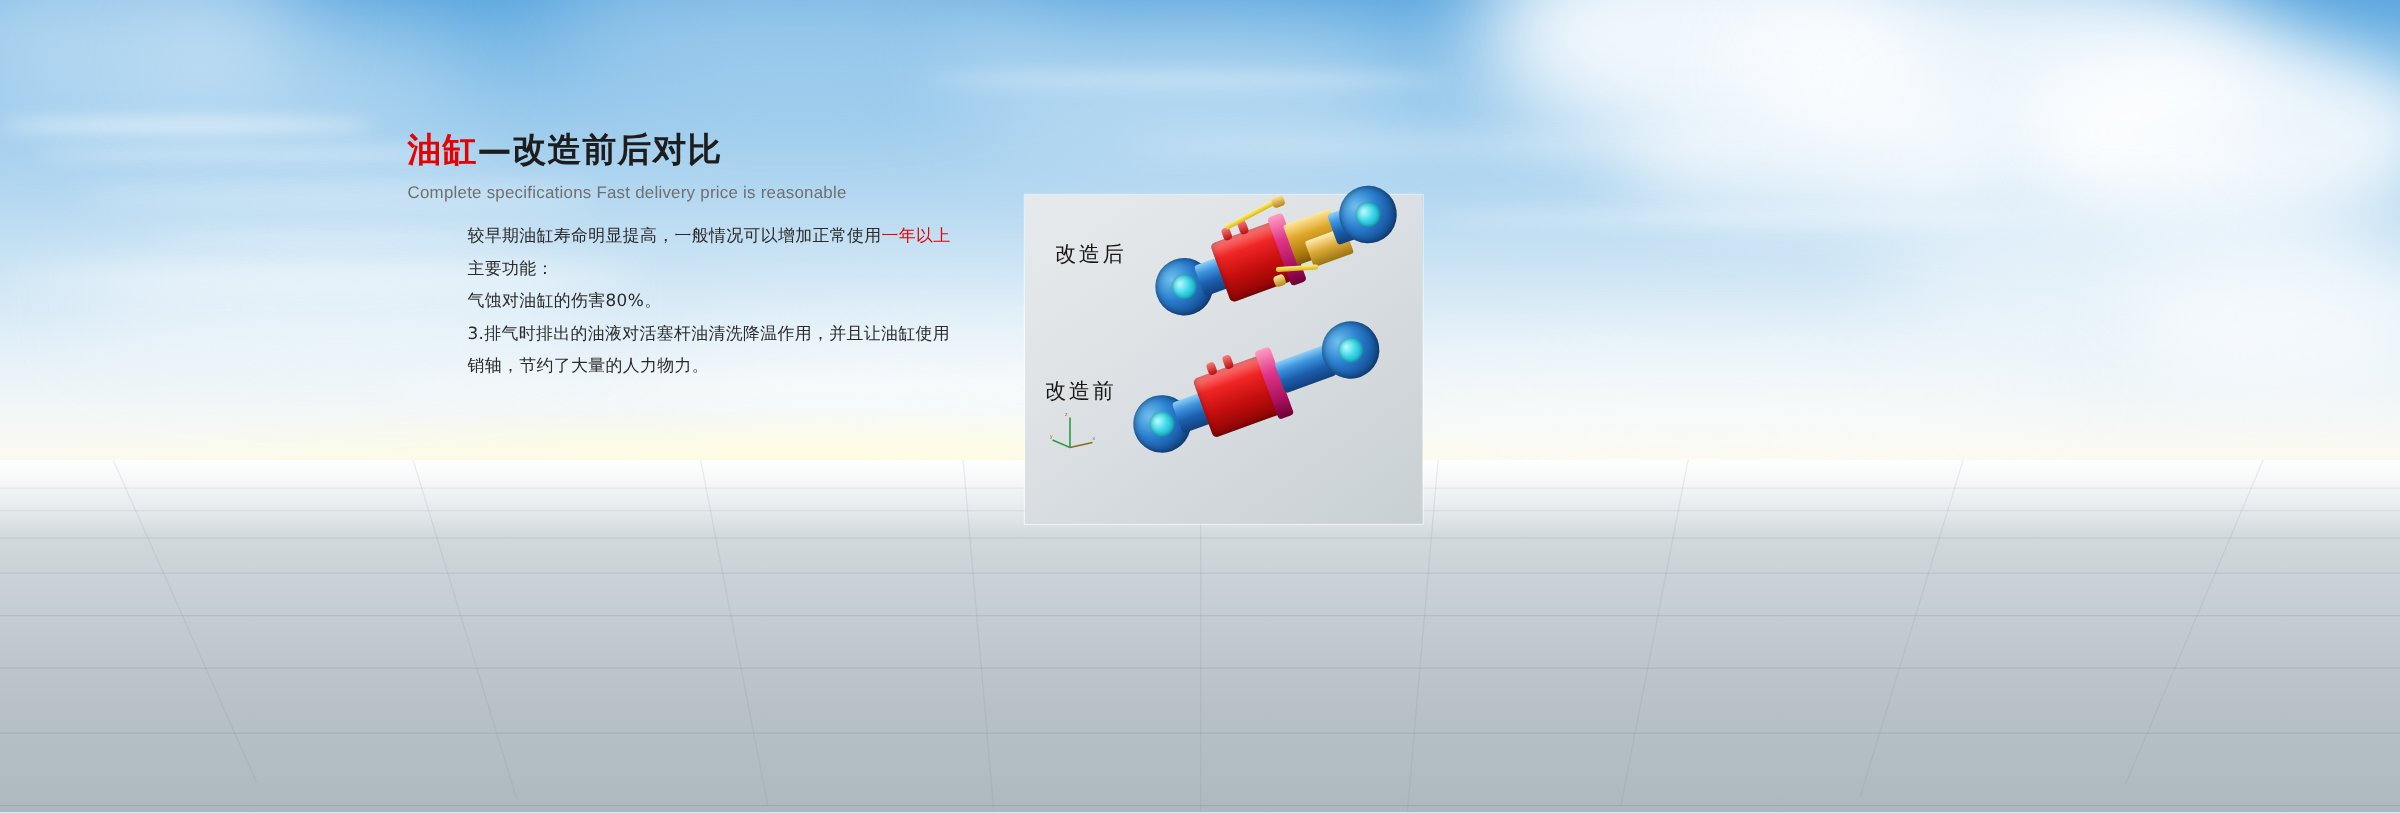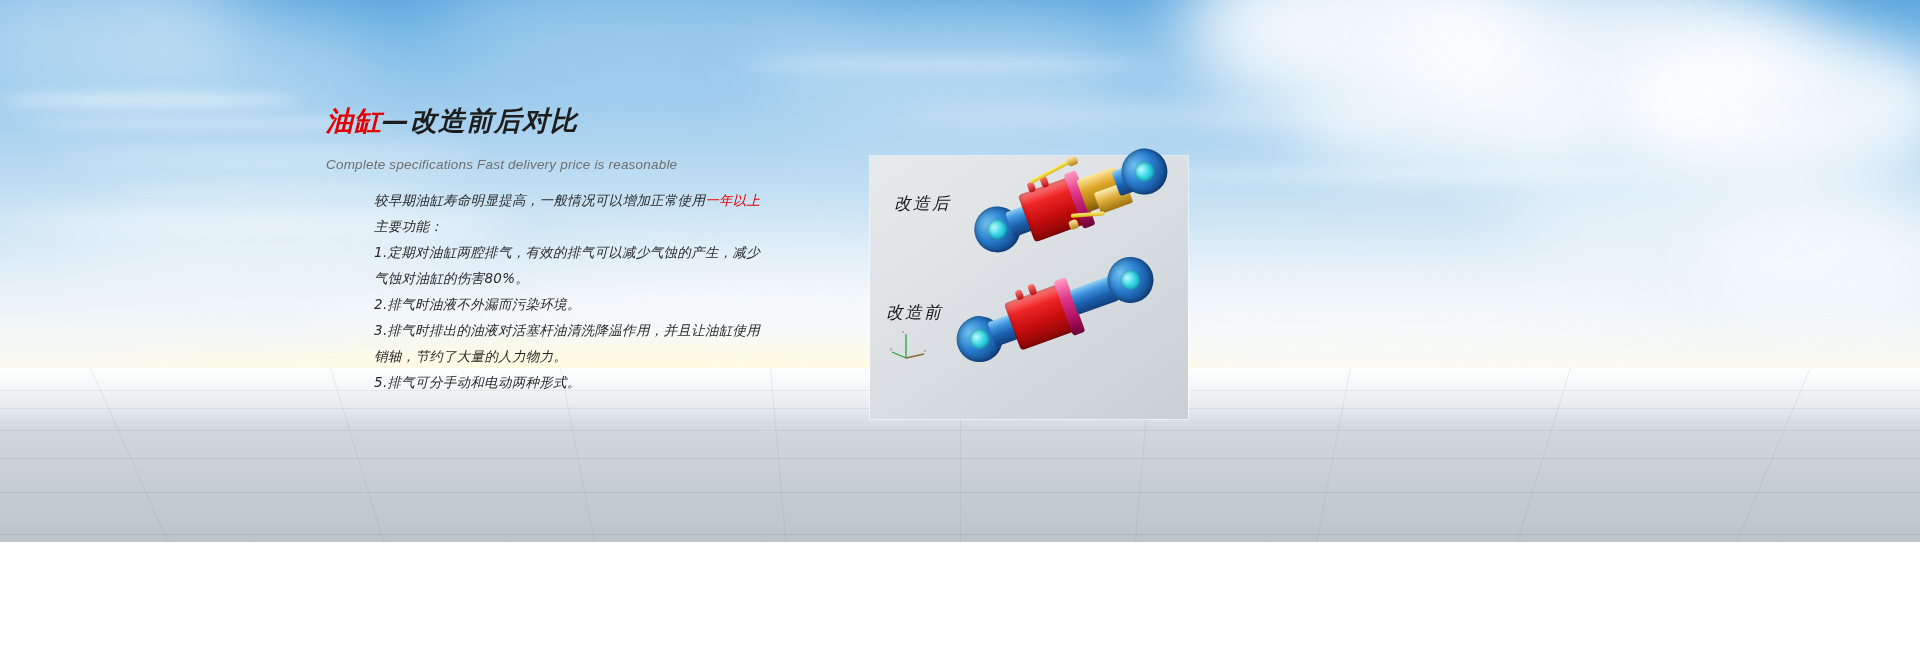--- a/index.html
+++ b/index.html
@@ -1,23 +1,22 @@
 <!DOCTYPE html>
 <html><head>
 <meta charset="utf-8">
 <style>
   html,body{margin:0;padding:0;}
   body{
     width:1920px;height:650px;overflow:hidden;
     font-family:"Liberation Sans","DejaVu Sans",sans-serif;
   }
   .banner{
-    position:relative;width:1920px;height:542px;overflow:hidden;
+    position:relative;width:1920px;height:650px;overflow:hidden;
     background:#cfe3f2;
-    font-style:italic;
   }
   
   .sky{
     position:absolute;left:0;top:0;width:1920px;height:400px;
     background:
       linear-gradient(to bottom,
         #5ea8df 0%,
         #73b5e4 8%,
         #8cc3ea 18%,
         #a5d0ee 30%,
@@ -62,35 +61,35 @@
 
   
   .textblock{position:absolute;left:326px;top:104px;width:420px;}
   .title{
     font-size:27px;font-weight:bold;letter-spacing:1px;color:#1d1d1d;
     line-height:34px;white-space:nowrap;
     font-family:"DejaVu Sans","Liberation Sans",sans-serif;
   }
   .title .hl{color:#e30000;}
   .subtitle{
-    margin-top:19px;font-size:13.5px;color:#6f6f6f;letter-spacing:.2px;
+    margin-top:8px;font-size:13.5px;color:#6f6f6f;letter-spacing:.2px;
     white-space:nowrap;
   }
   .body{margin-top:16px;margin-left:48px;}
   .body p{
     margin:0 0 1px 0;
     font-size:13.5px;color:#2a2a2a;line-height:25px;
     letter-spacing:.3px;white-space:nowrap;
     font-family:"DejaVu Sans","Liberation Sans",sans-serif;
   }
   .body p .red{color:#e30000;}
 
   
   .panel{
-    position:absolute;left:870px;top:156px;width:318px;height:263px;
+    position:absolute;left:820px;top:156px;width:318px;height:263px;
     background:linear-gradient(145deg,#e7eaec 0%,#dfe3e6 35%,#d2d8dc 70%,#c9d0d4 100%);
     box-shadow:0 0 0 1px rgba(255,255,255,.55);
   }
   .panel-label{
     position:absolute;font-size:17px;color:#171717;letter-spacing:2px;
     font-family:"DejaVu Serif","Liberation Serif",serif;
   }
   .lab-after{left:24px;top:36px;}
   .lab-before{left:16px;top:145px;}
 
@@ -202,26 +201,23 @@
 
     </div>
   </div>
 
   <div class="textblock">
     <div class="title"><span class="hl">油缸</span><span>—改造前后对比</span></div>
     <div class="subtitle">Complete specifications Fast delivery price is reasonable</div>
     <div class="body" id="feature-list">
         <p><span>较早期油缸寿命明显提高，一般情况可以增加正常使用</span><span class="red" style="color: rgb(227, 0, 0);">一年以上</span></p>
         <p><span>主要功能：</span></p>
-        <p><span>1.定期对油缸两腔排气，有效的排气可以减少气蚀的产生，减少</span></p>
         <p><span>气蚀对油缸的伤害80%。</span></p>
-        <p><span>2.排气时油液不外漏而污染环境。</span></p>
         <p><span>3.排气时排出的油液对活塞杆油清洗降温作用，并且让油缸使用</span></p>
         <p><span>销轴，节约了大量的人力物力。</span></p>
-        <p><span>5.排气可分手动和电动两种形式。</span></p>
       </div>
   </div>
 
   <div class="panel">
 
     <div class="panel-label lab-after">改造后</div>
     <div class="panel-label lab-before">改造前</div>
 
     <svg class="axis" viewBox="0 0 40 34">
       <line x1="16" y1="30" x2="16" y2="6" stroke="#2f9e3f" stroke-width="1.3"></line>

